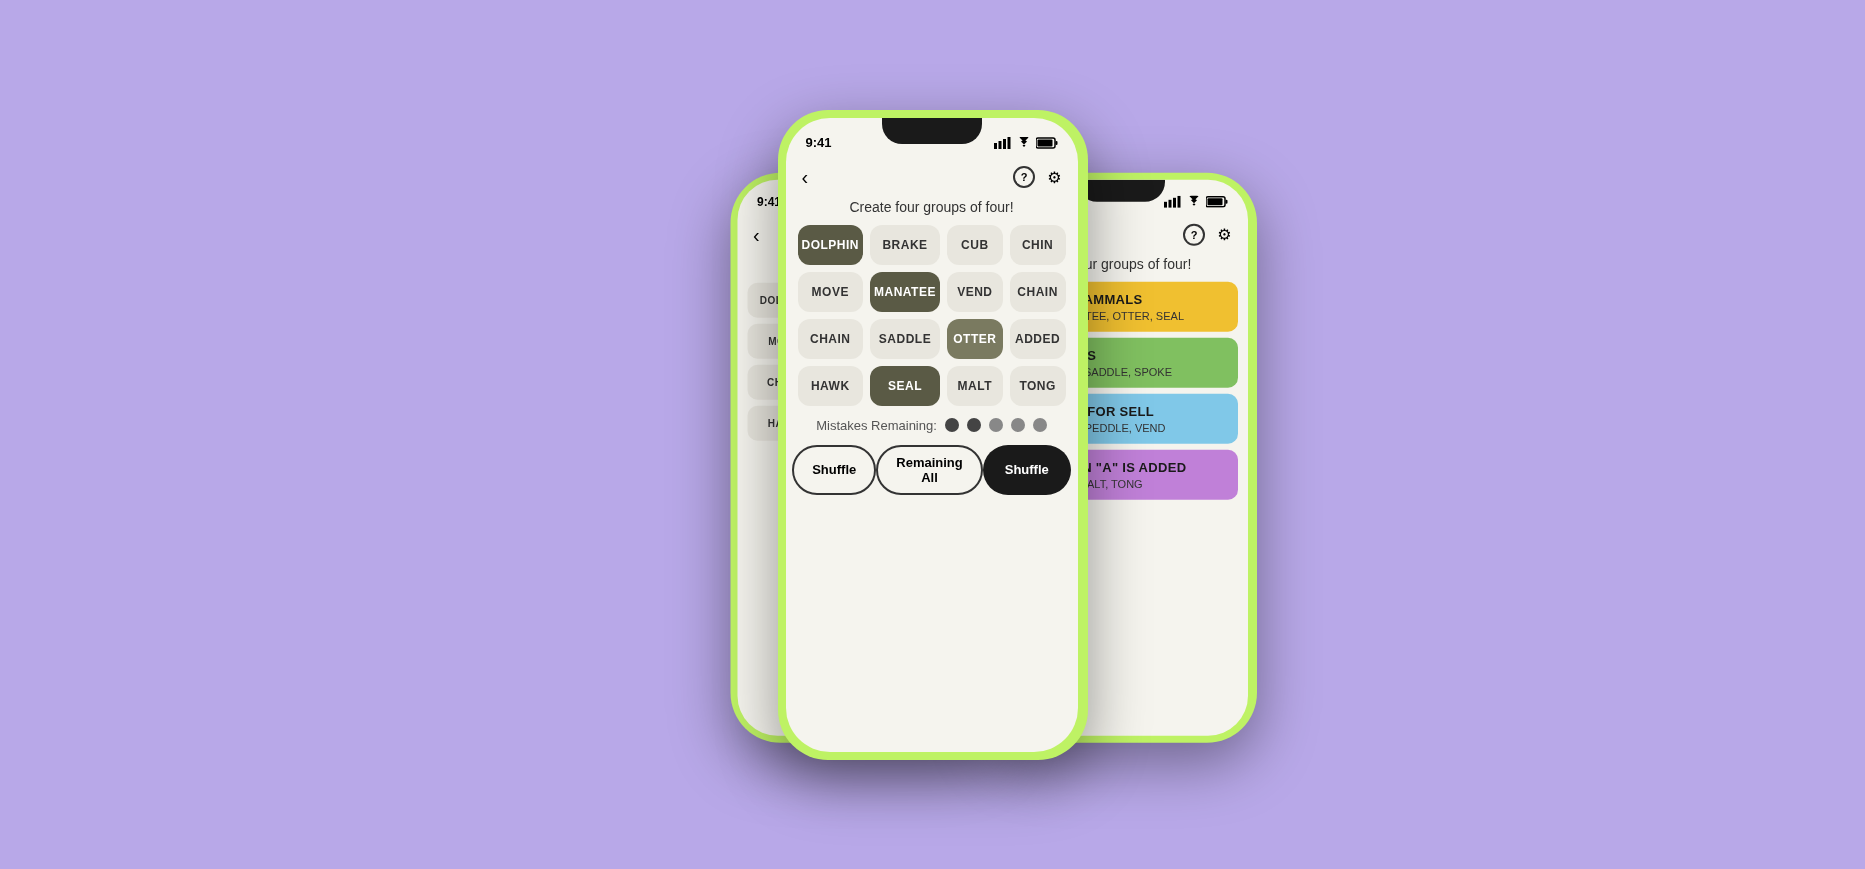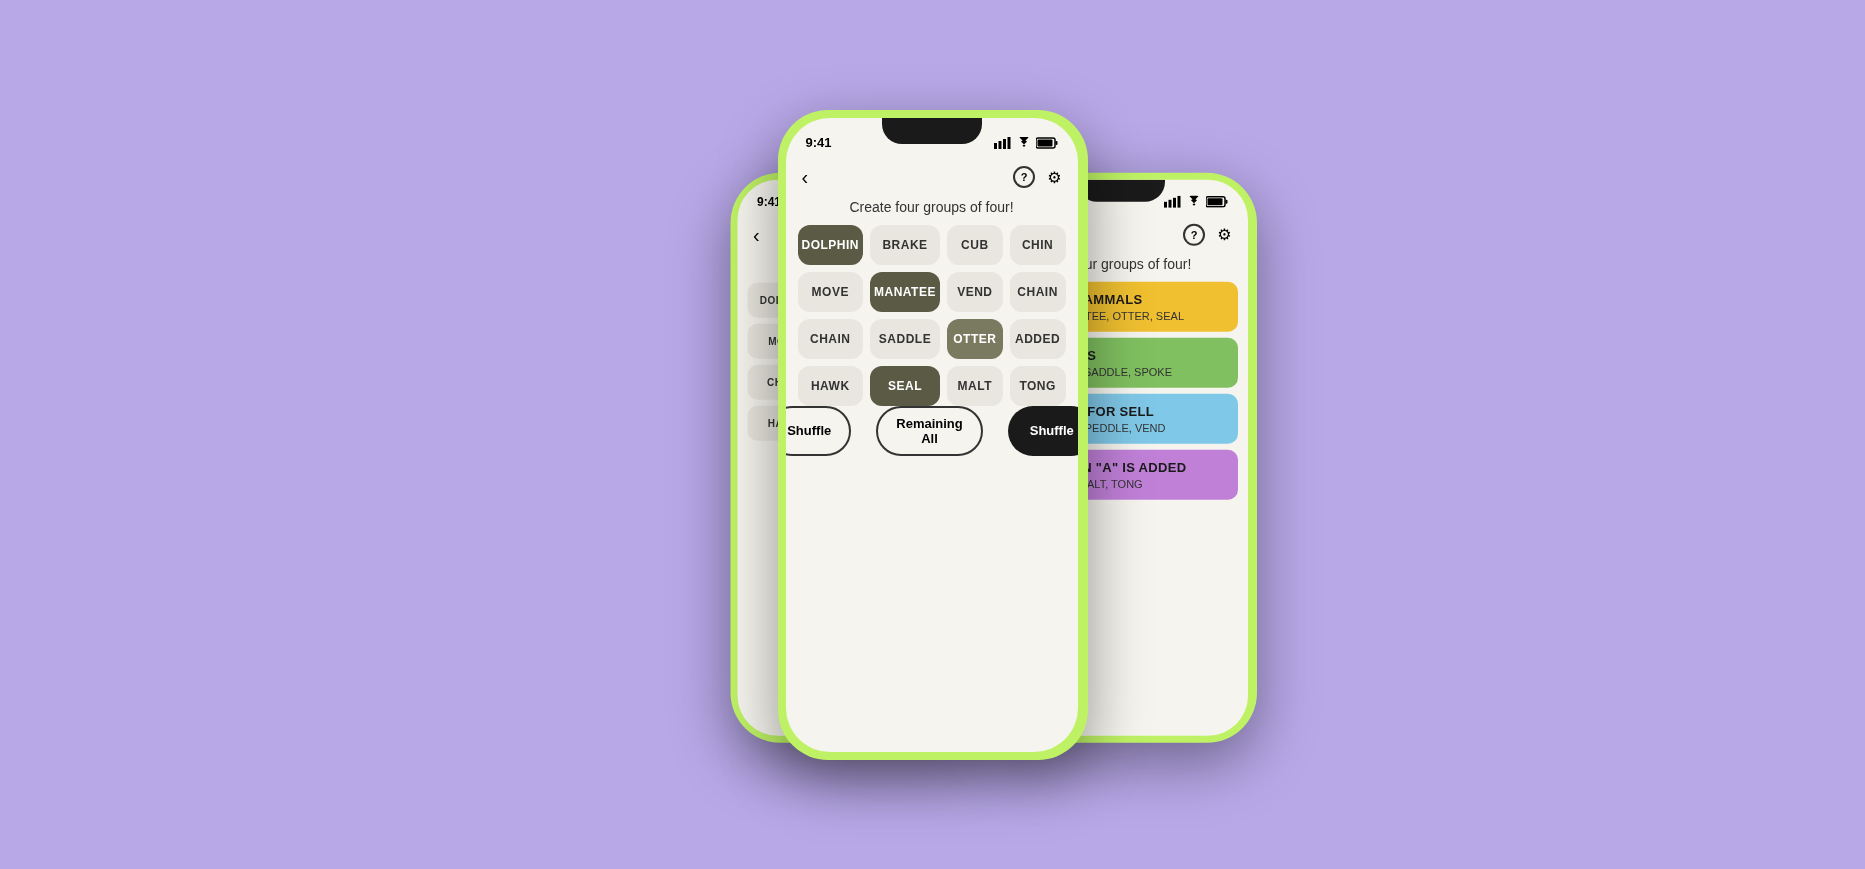--- a/index.html
+++ b/index.html
@@ -224,21 +224,21 @@
       height: 14px;
       border-radius: 50%;
       background: #888;
       display: inline-block;
     }
     .dot.dark { background: #444; }
 
     
     .buttons-row {
       display: flex;
-      gap: 25px;
+      gap: 0;
       padding: 0 12px;
       justify-content: center;
     }
     .btn-outline {
       border: 2px solid #333;
       background: #f5f4ee;
       border-radius: 50px;
       padding: 8px 18px;
       font-size: 13px;
       font-weight: 600;
@@ -417,19 +417,27 @@
         <div class="word-tile">CHAIN</div>
         <div class="word-tile">CHAIN</div>
         <div class="word-tile">SADDLE</div>
         <div class="word-tile selected-medium">OTTER</div>
         <div class="word-tile">ADDED</div>
         <div class="word-tile">HAWK</div>
         <div class="word-tile selected-dark">SEAL</div>
         <div class="word-tile">MALT</div>
         <div class="word-tile">TONG</div>
       </div>
+    <div class="mistakes-row">
+      <span>Mistakes Remaining:</span>
+      <span class="dot dark"></span>
+      <span class="dot dark"></span>
+      <span class="dot"></span>
+      <span class="dot"></span>
+      <span class="dot"></span>
+    </div>
     <div class="buttons-row">
       <button class="btn-outline">Shuffle</button>
       <button class="btn-outline">Remaining All</button>
       <button class="btn-filled">Shuffle</button>
     </div>
   </div>
 </div>
 
 </body></html>

